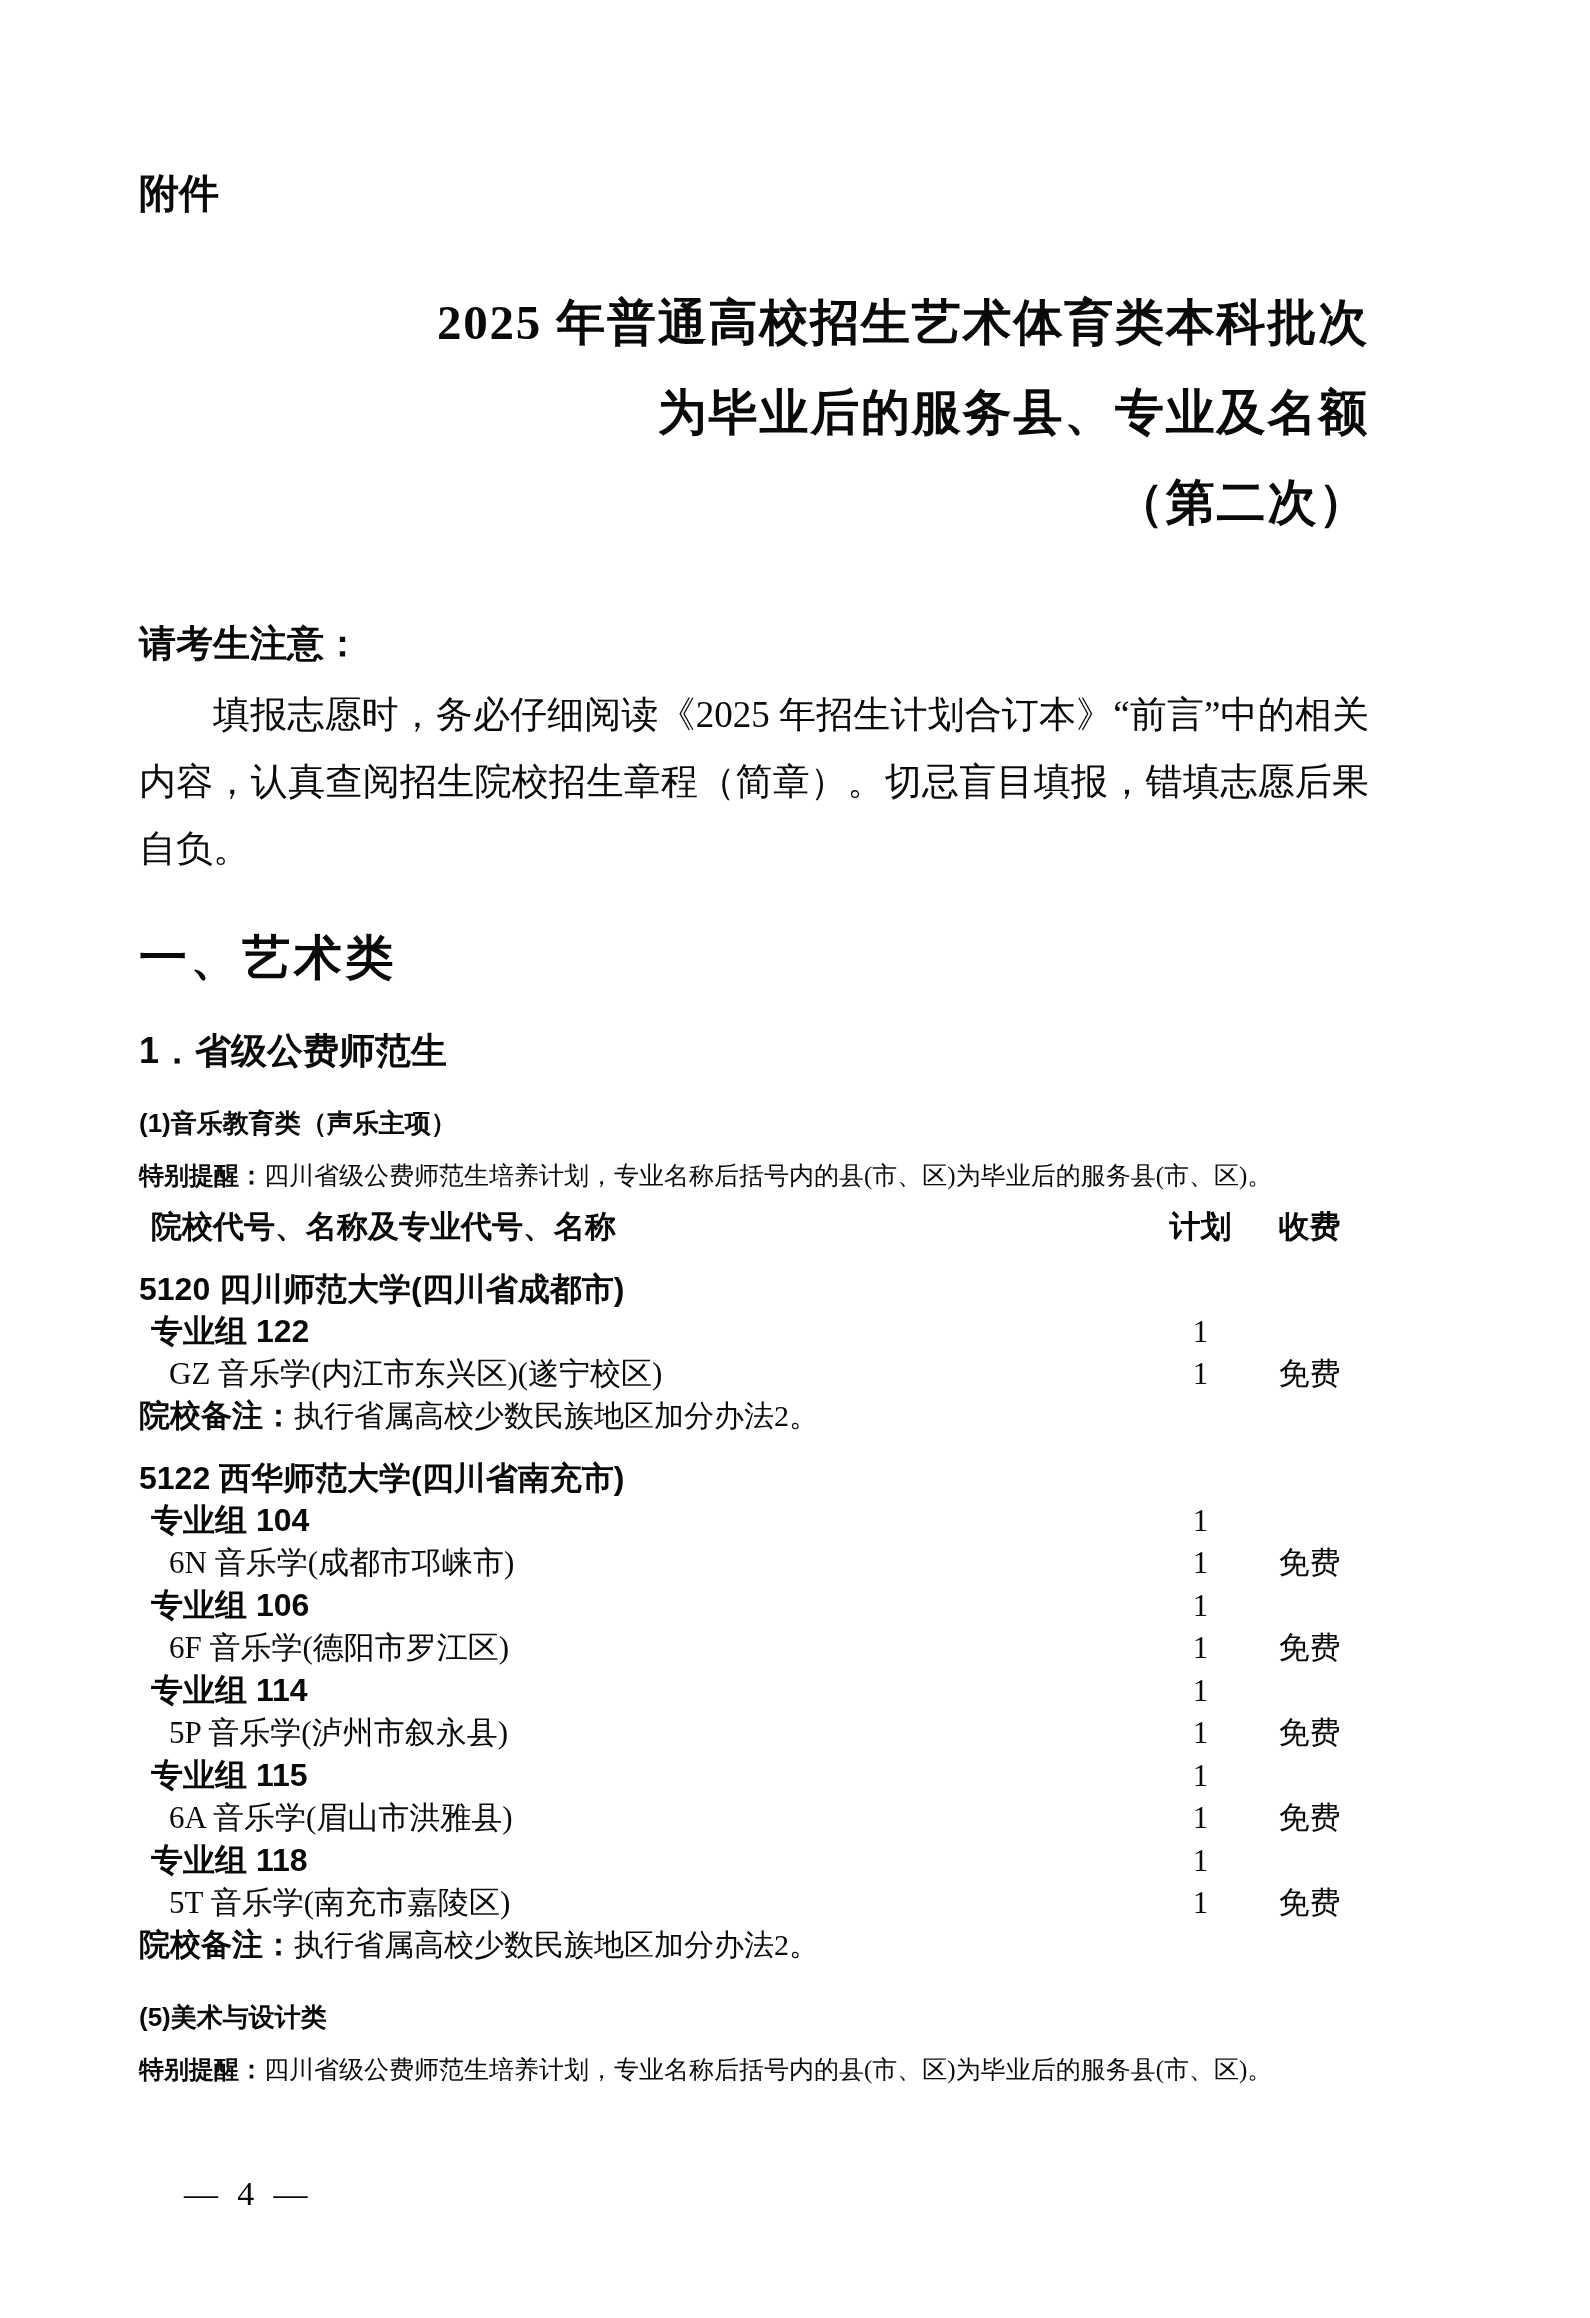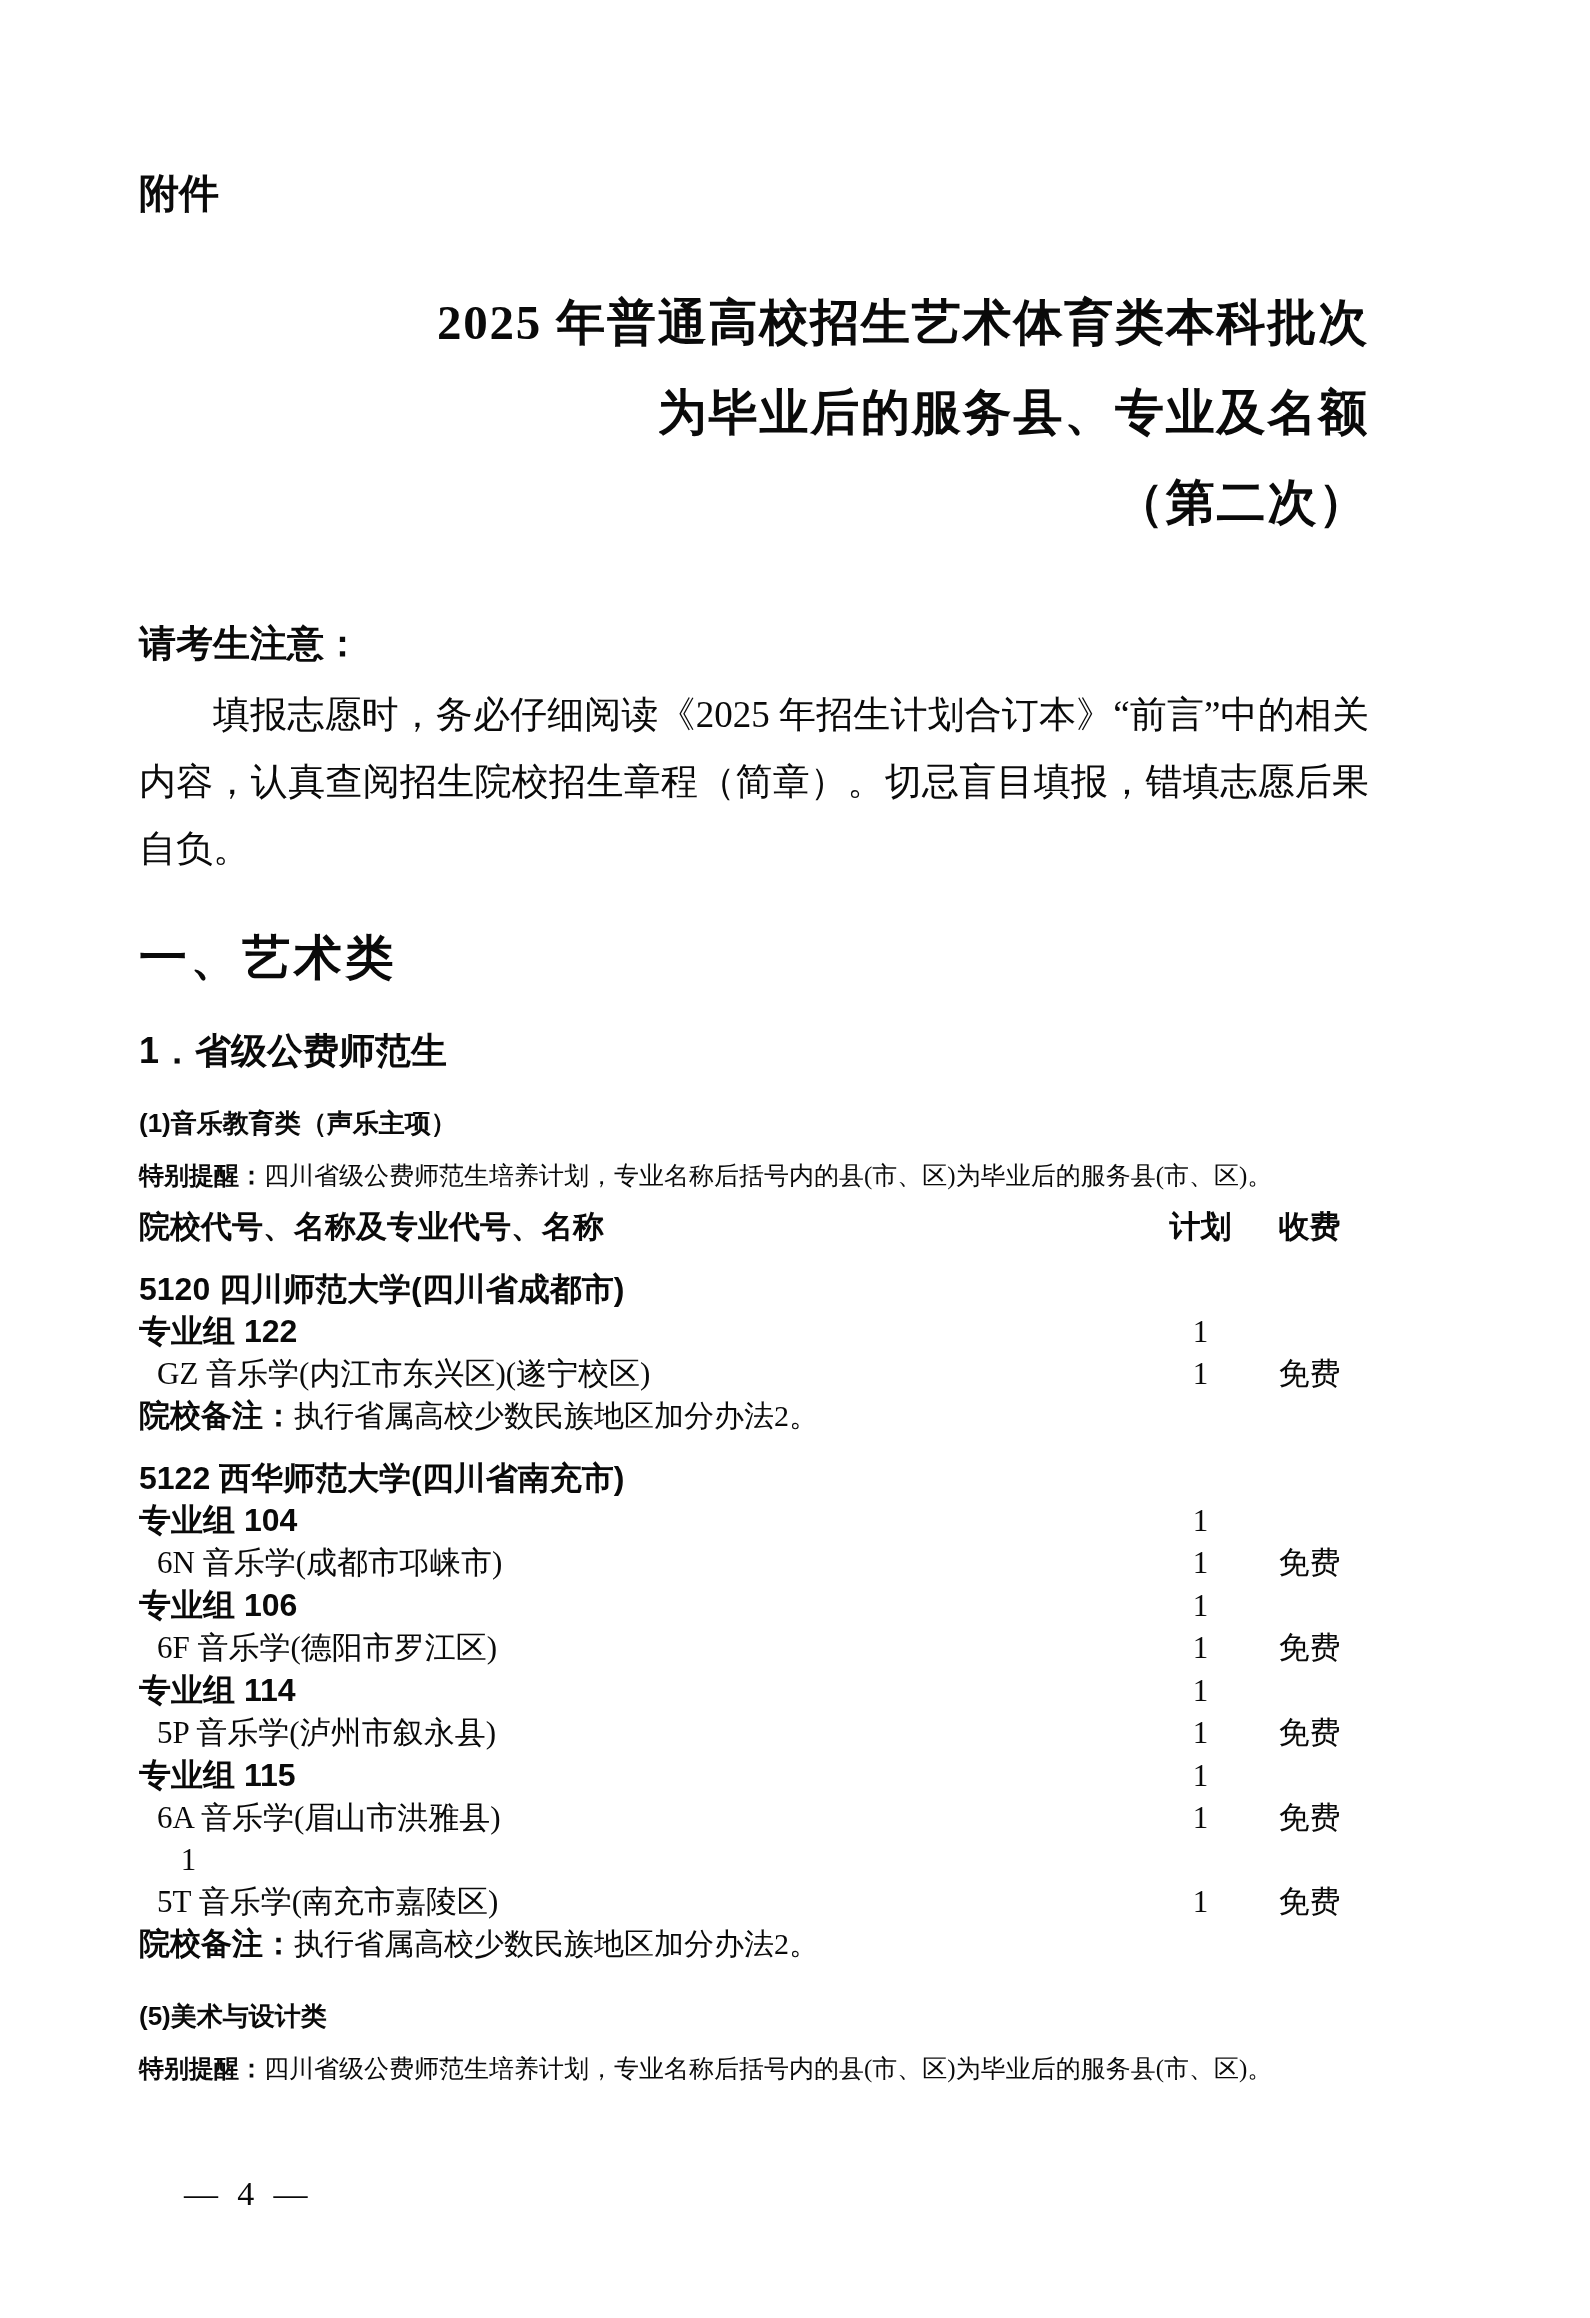--- a/index.html
+++ b/index.html
@@ -79,20 +79,21 @@
   }
   .special-note .note-label {
     font-family: "Liberation Sans", "DejaVu Sans", sans-serif;
     font-weight: bold;
   }
   .trow {
     display: flex;
     align-items: baseline;
     font-size: 31px;
     line-height: 42px;
+    margin-left: 12px;
   }
   .cell-name { flex: 1 1 auto; }
   .cell-plan { flex: 0 0 99px; text-align: center; }
   .cell-fee  { flex: 0 0 119px; text-align: center; }
   .table-header {
     margin-top: 9px;
     font-family: "Liberation Sans", "DejaVu Sans", sans-serif;
     font-weight: bold;
     font-size: 31px;
   }
@@ -214,20 +215,21 @@
       <span class="cell-name">专业组 115</span>
       <span class="cell-plan">1</span>
       <span class="cell-fee"></span>
     </div>
     <div class="trow major-row">
       <span class="cell-name">6A 音乐学(眉山市洪雅县)</span>
       <span class="cell-plan">1</span>
       <span class="cell-fee">免费</span>
     </div>
     <div class="trow group-row">
+      <span class="cell-name">专业组 118</span>
       <span class="cell-plan">1</span>
       <span class="cell-fee"></span>
     </div>
     <div class="trow major-row">
       <span class="cell-name">5T 音乐学(南充市嘉陵区)</span>
       <span class="cell-plan">1</span>
       <span class="cell-fee">免费</span>
     </div>
 
     <div class="remark">

